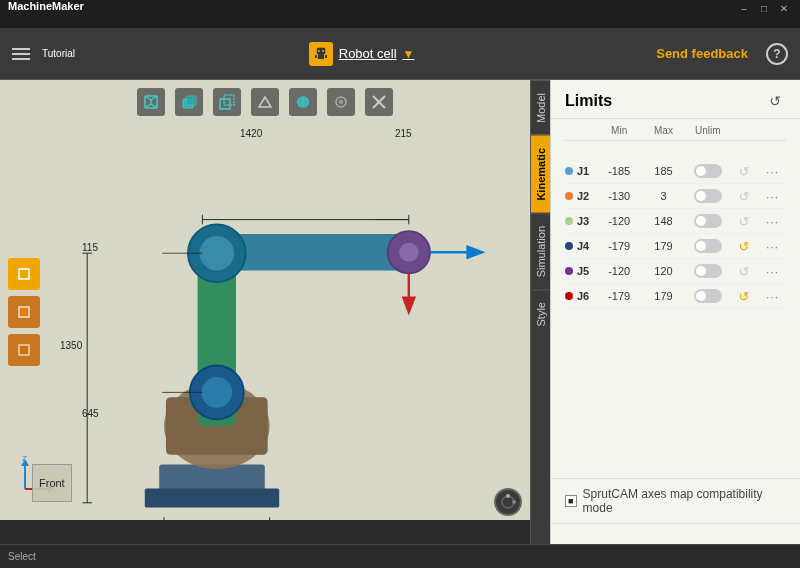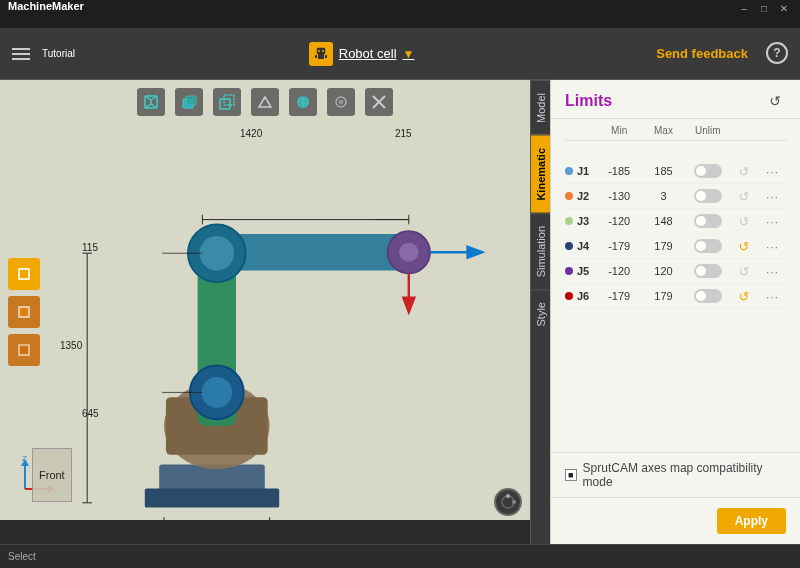--- a/index.html
+++ b/index.html
@@ -31,21 +31,21 @@
       border-bottom: 1px solid #555;
     }
     .toolbar-left { display: flex; align-items: center; gap: 12px; }
     .hamburger { cursor: pointer; display: flex; flex-direction: column; gap: 3px; }
     .hamburger span { width: 18px; height: 2px; background: #ccc; display: block; }
     .toolbar-title { color: #fff; font-size: 10px; }
     .toolbar-center { display: flex; align-items: center; gap: 6px; text-decoration: underline; }
     .robot-icon-badge { width: 24px; height: 24px; background: #f0a800; border-radius: 3px; display: flex; align-items: center; justify-content: center; font-size: 10px; }
     .toolbar-robot-label { color: #fff; font-size: 13px; }
     .toolbar-dropdown-arrow { color: #f0a800; font-size: 12px; cursor: pointer; }
-    .toolbar-right { display: flex; align-items: flex-start; gap: 10px; }
+    .toolbar-right { display: flex; align-items: center; gap: 10px; }
     .send-feedback-btn {
       background: transparent;
       border: none;
       color: #f0a800;
       font-size: 13px;
       font-weight: bold;
       cursor: pointer;
       padding: 4px 8px;
     }
     .help-btn {
@@ -133,21 +133,21 @@
       height: 50px;
     }
 
     
     .view-label {
       position: absolute;
       bottom: 42px;
       left: 32px;
       background: rgba(200,200,180,0.9);
       border: 1px solid #999;
-      padding: 20px 6px;
+      padding: 12px 6px;
       font-size: 11px;
       color: #222;
     }
 
     
     .viewport-bottom {
       position: absolute;
       bottom: 0; left: 0; right: 0;
       height: 24px;
       background: #2b2b2b;
@@ -209,21 +209,21 @@
     .panel-header {
       display: flex;
       align-items: center;
       justify-content: space-between;
       padding: 10px 14px 6px;
       border-bottom: 1px solid #ddd;
     }
     .panel-title {
       font-size: 16px;
       font-weight: 600;
-      color: #a21caf;
+      color: #000000;
     }
     .panel-reset-btn {
       width: 22px; height: 22px;
       background: transparent;
       border: none;
       cursor: pointer;
       font-size: 14px;
       color: #555;
       display: flex; align-items: center; justify-content: center;
     }
@@ -684,21 +684,20 @@
     </div>
         </div>
     </div>
 
     <div class="sprutcam-row">
       <div class="sprutcam-checkbox">■</div>
       <span class="sprutcam-label">SprutCAM axes map compatibility mode</span>
     </div>
 
     <div class="panel-footer">
-      <button class="apply-btn">Apply</button>
     </div>
   </div>
 
 </div>
 
 <div class="statusbar">
   <span>Select</span>
   <span></span>
 </div>
 

